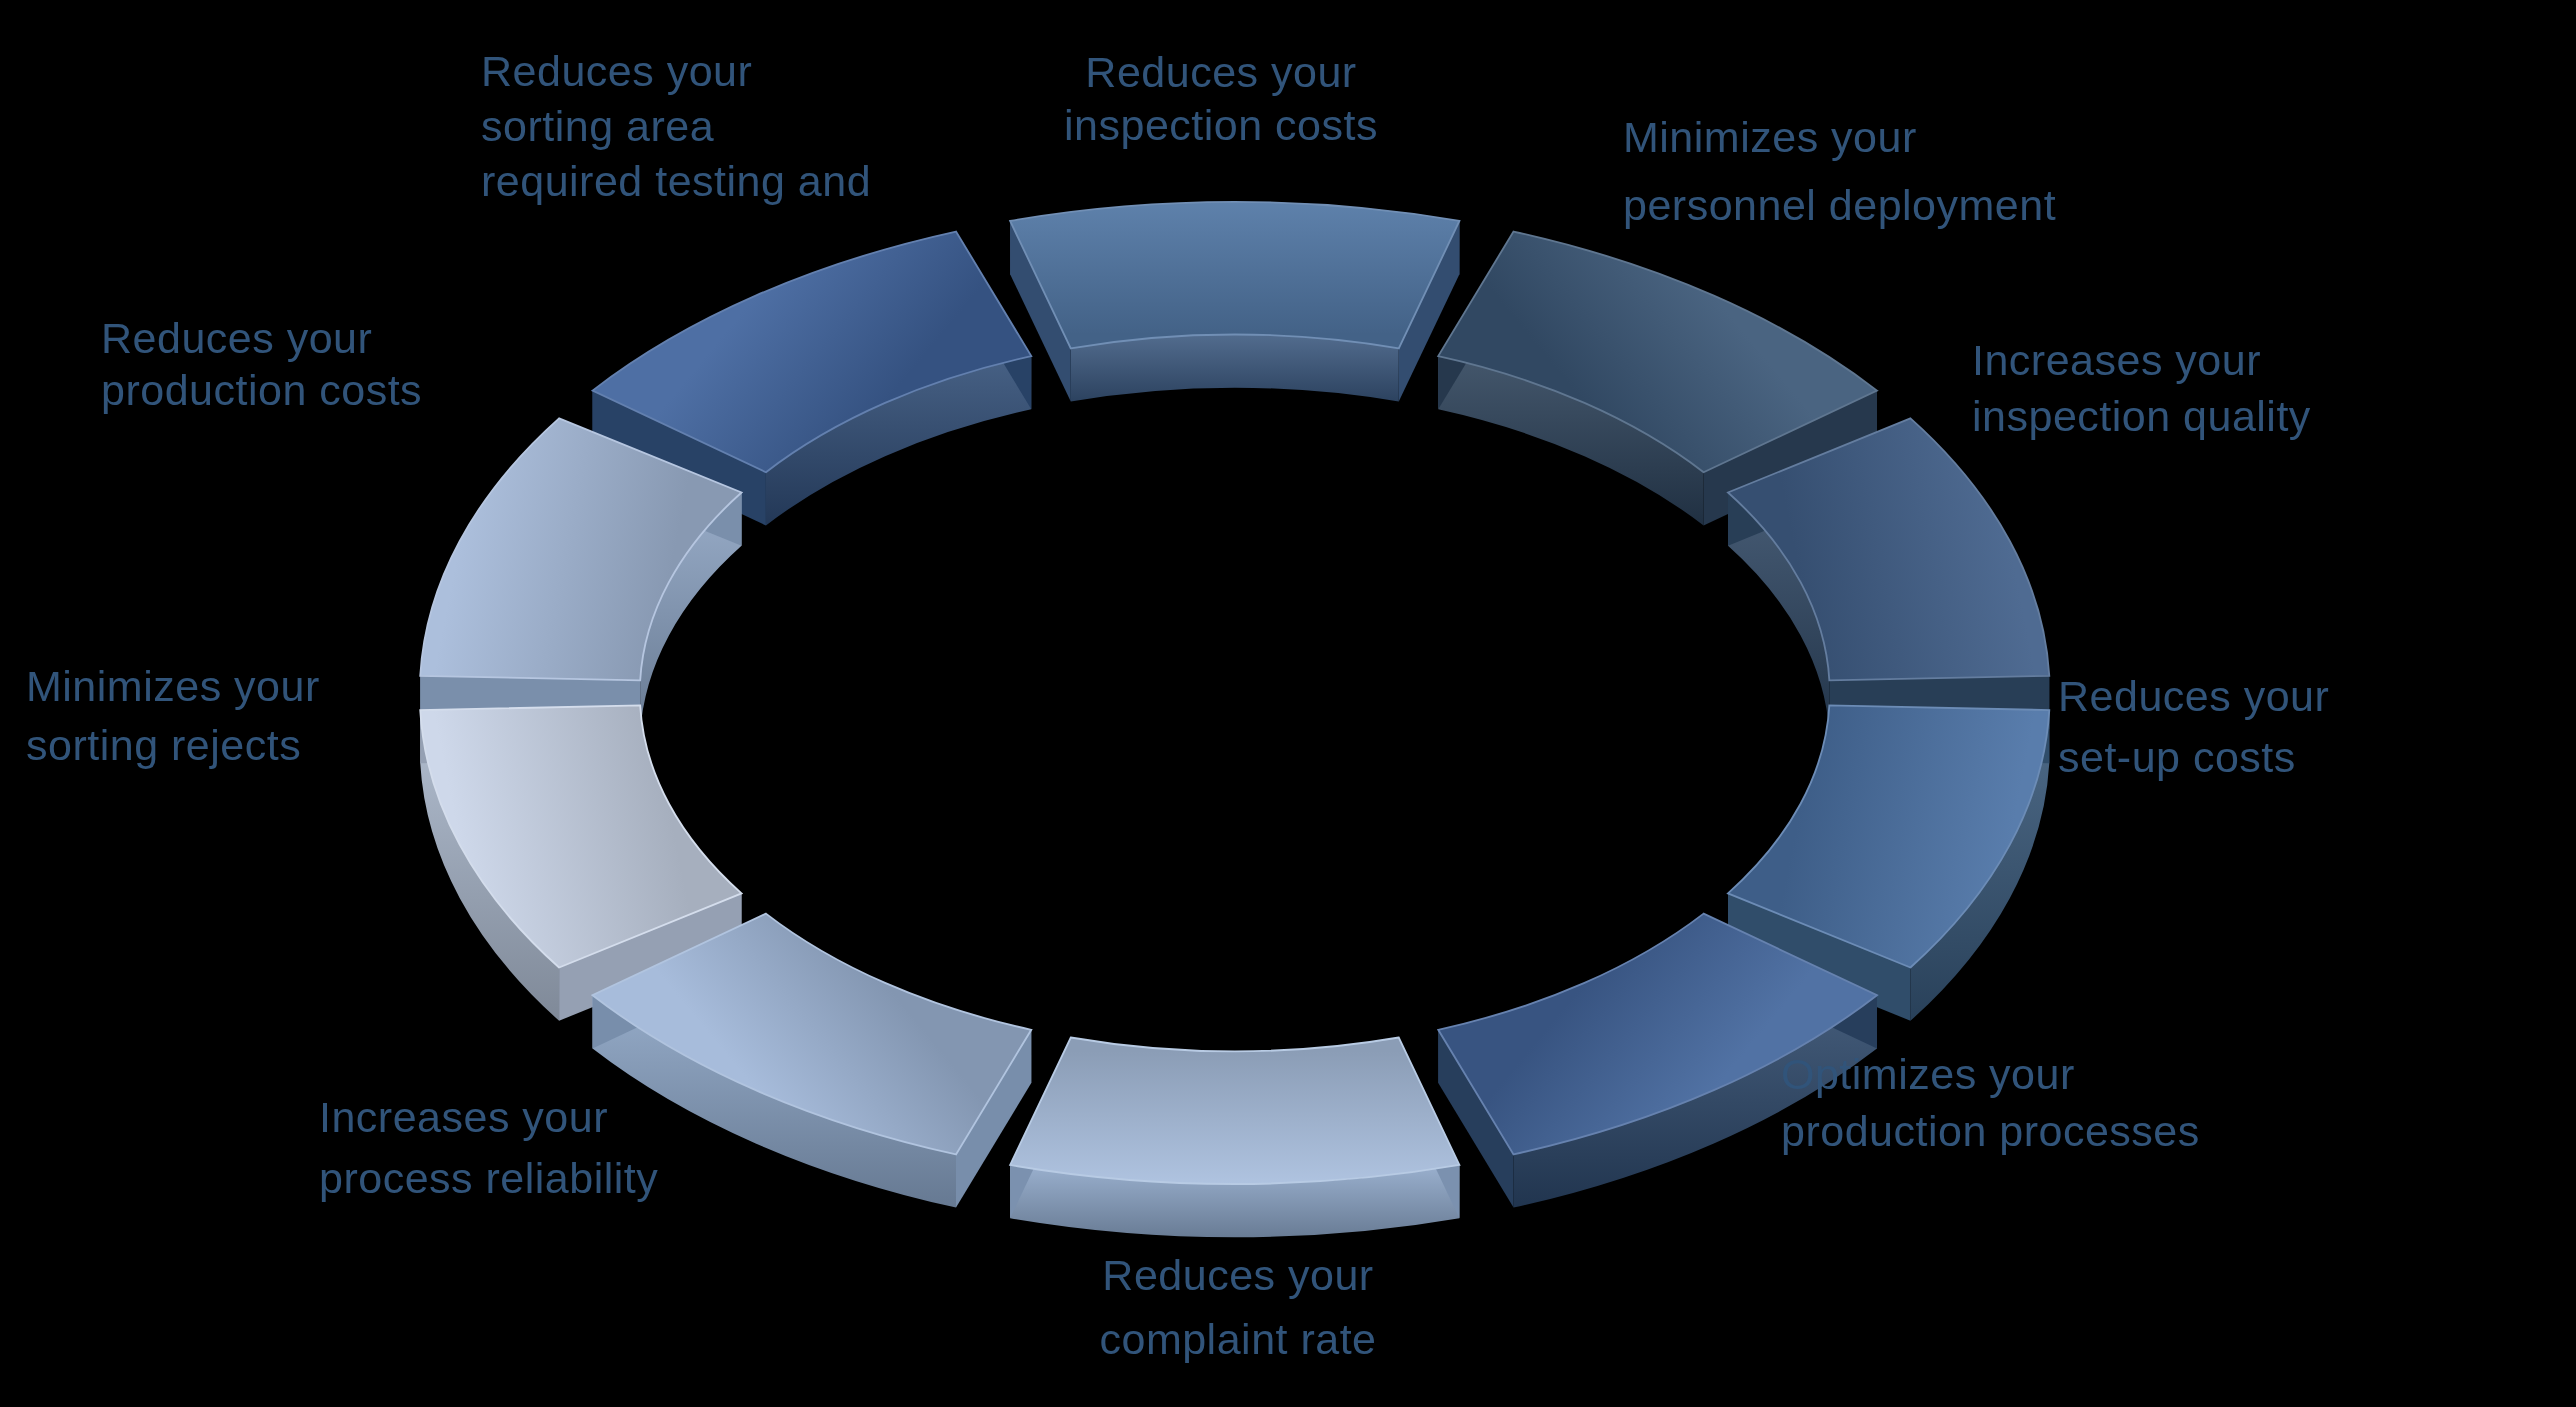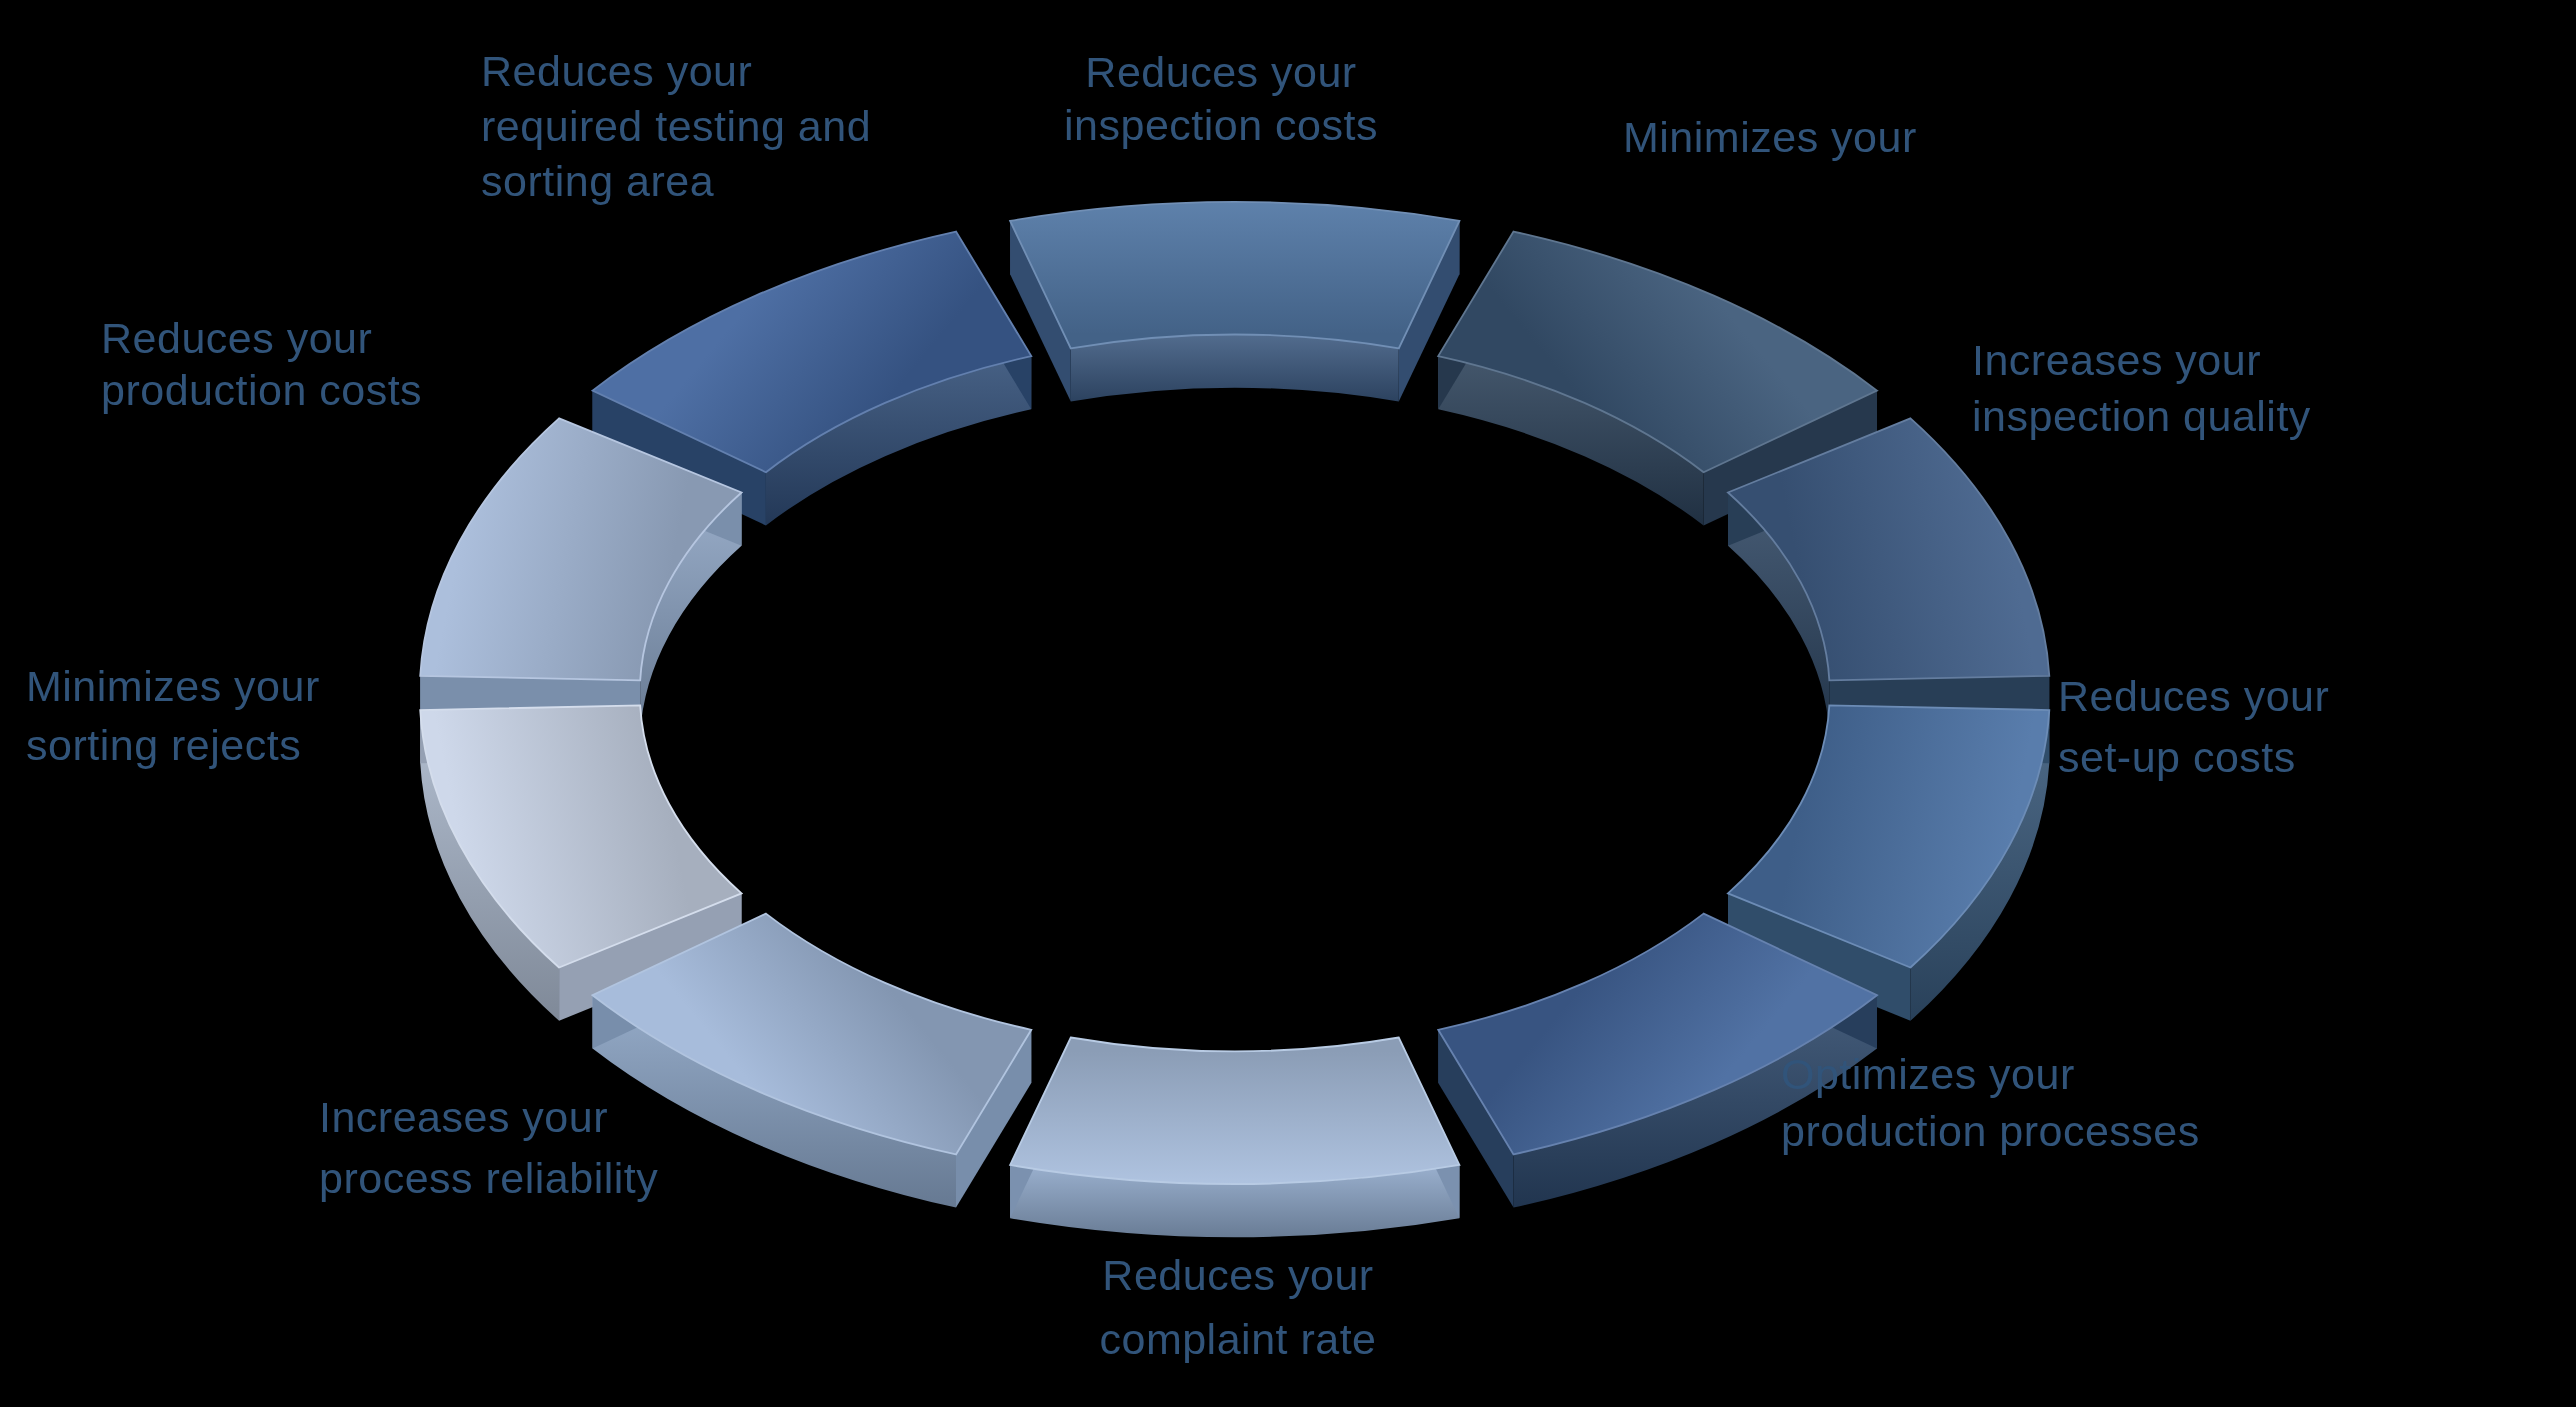--- a/index.html
+++ b/index.html
@@ -168,29 +168,30 @@
           <path d="M 1100.2340280345047 1269.2750073270006 A 888 535 0 0 0 1589.7659719654953 1269.2750073270006 L 1589.7659719654953 1327.2750073270006 A 888 535 0 0 1 1100.2340280345047 1327.2750073270006 Z" fill="url(#gradWall-5)"></path>
           <path d="M 1100.2340280345047 1269.2750073270006 L 1166.3208404651884 1130.4207553487104 L 1166.3208404651884 1188.4207553487104 L 1100.2340280345047 1327.2750073270006 Z" fill="#7b91af"></path>
           <path d="M 1589.7659719654953 1269.2750073270006 L 1523.6791595348116 1130.4207553487104 L 1523.6791595348116 1188.4207553487104 L 1589.7659719654953 1327.2750073270006 Z" fill="#7b91af"></path>
           <path d="M 1100.2340280345047 1269.2750073270006 A 888 535 0 0 0 1589.7659719654953 1269.2750073270006 L 1523.6791595348116 1130.4207553487104 A 648.24 390.55 0 0 1 1166.3208404651884 1130.4207553487104 Z" fill="url(#gradFace-5)" stroke="#b8cbe4" stroke-width="2"></path>
         </g>
       </g>
   </svg>
   <div id="labels">
       <div class="ring-label" style="left: 481px; top: 44px; line-height: 55px; color: rgb(49, 84, 122);">
         <div>Reduces your</div>
+        <div>sorting area</div>
         <div>required testing and</div>
-        <div>sorting area</div>
       </div>
       <div class="ring-label center" style="left: 1221px; top: 46px; line-height: 53px; color: rgb(49, 84, 122);">
         <div>Reduces your</div>
         <div>inspection costs</div>
       </div>
       <div class="ring-label" style="left: 1623px; top: 103px; line-height: 68px; color: rgb(49, 84, 122);">
         <div>Minimizes your</div>
+        <div>personnel deployment</div>
       </div>
       <div class="ring-label" style="left: 1972px; top: 332px; line-height: 56px; color: rgb(49, 84, 122);">
         <div>Increases your</div>
         <div>inspection quality</div>
       </div>
       <div class="ring-label" style="left: 2058px; top: 666px; line-height: 61px; color: rgb(49, 84, 122);">
         <div>Reduces your</div>
         <div>set-up costs</div>
       </div>
       <div class="ring-label" style="left: 1781px; top: 1046px; line-height: 57px; color: rgb(49, 84, 122);">

